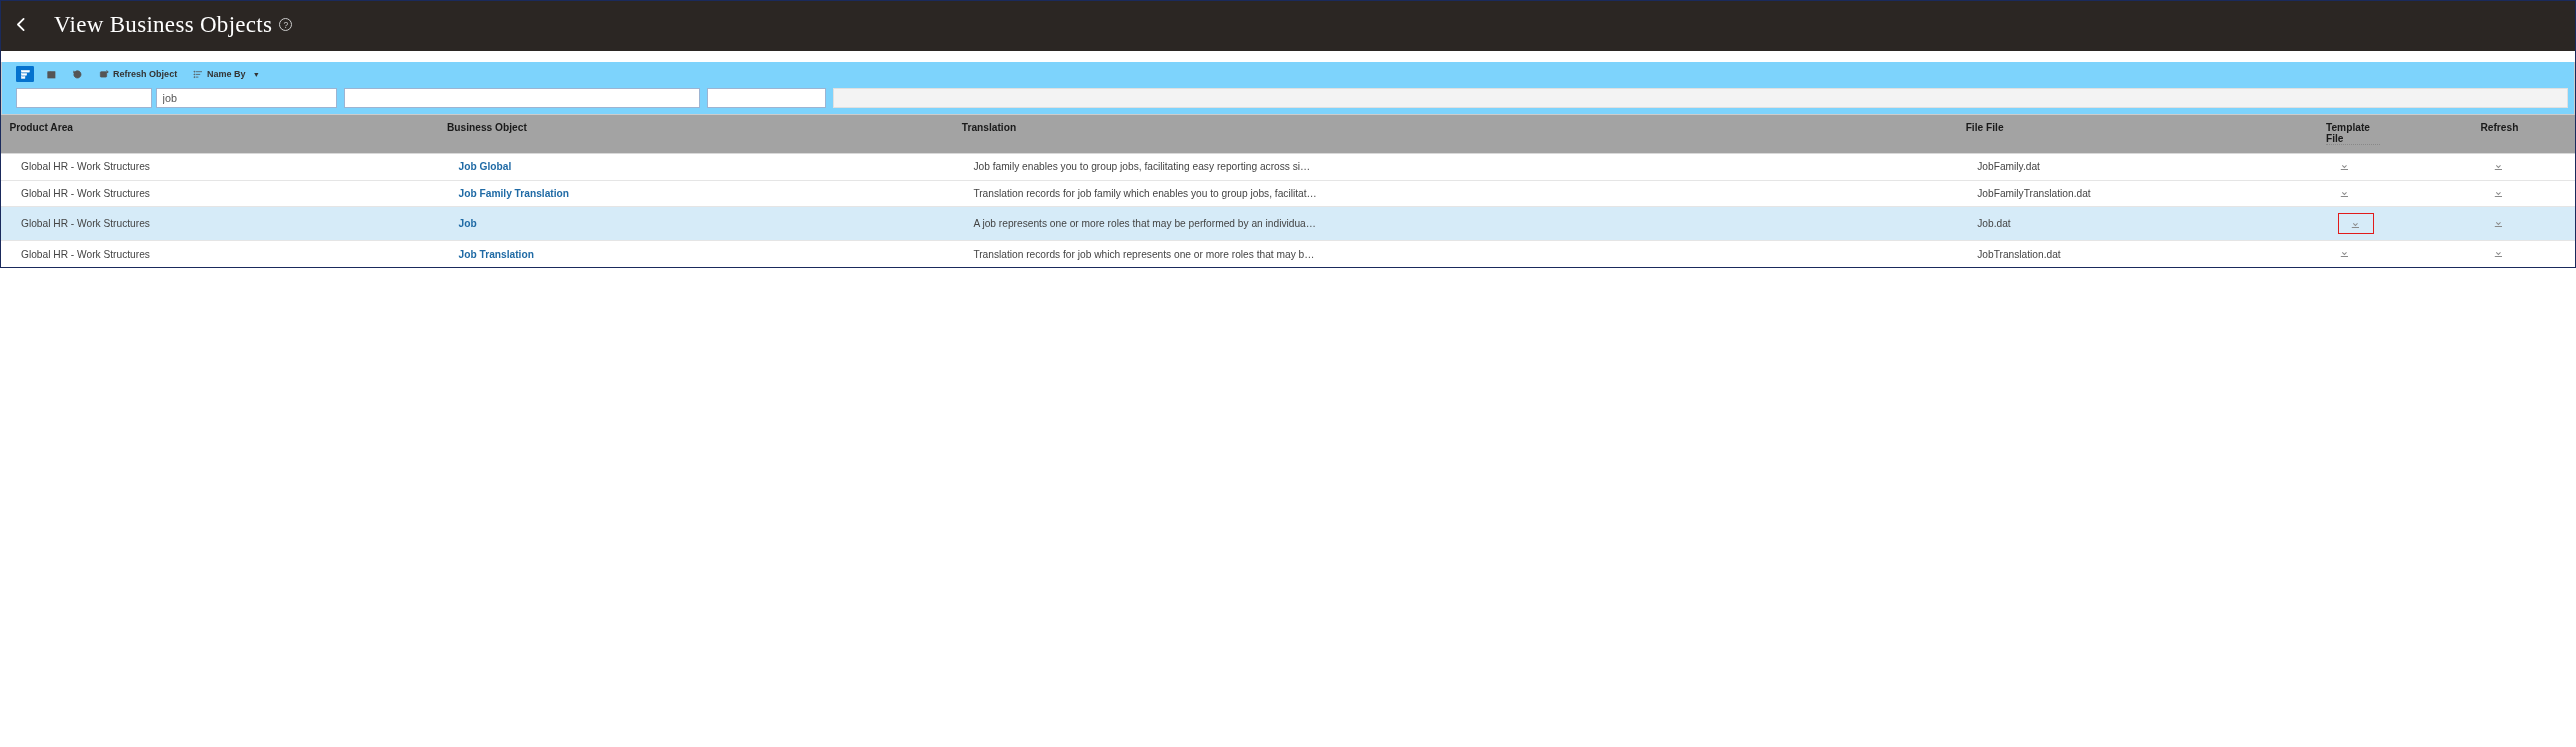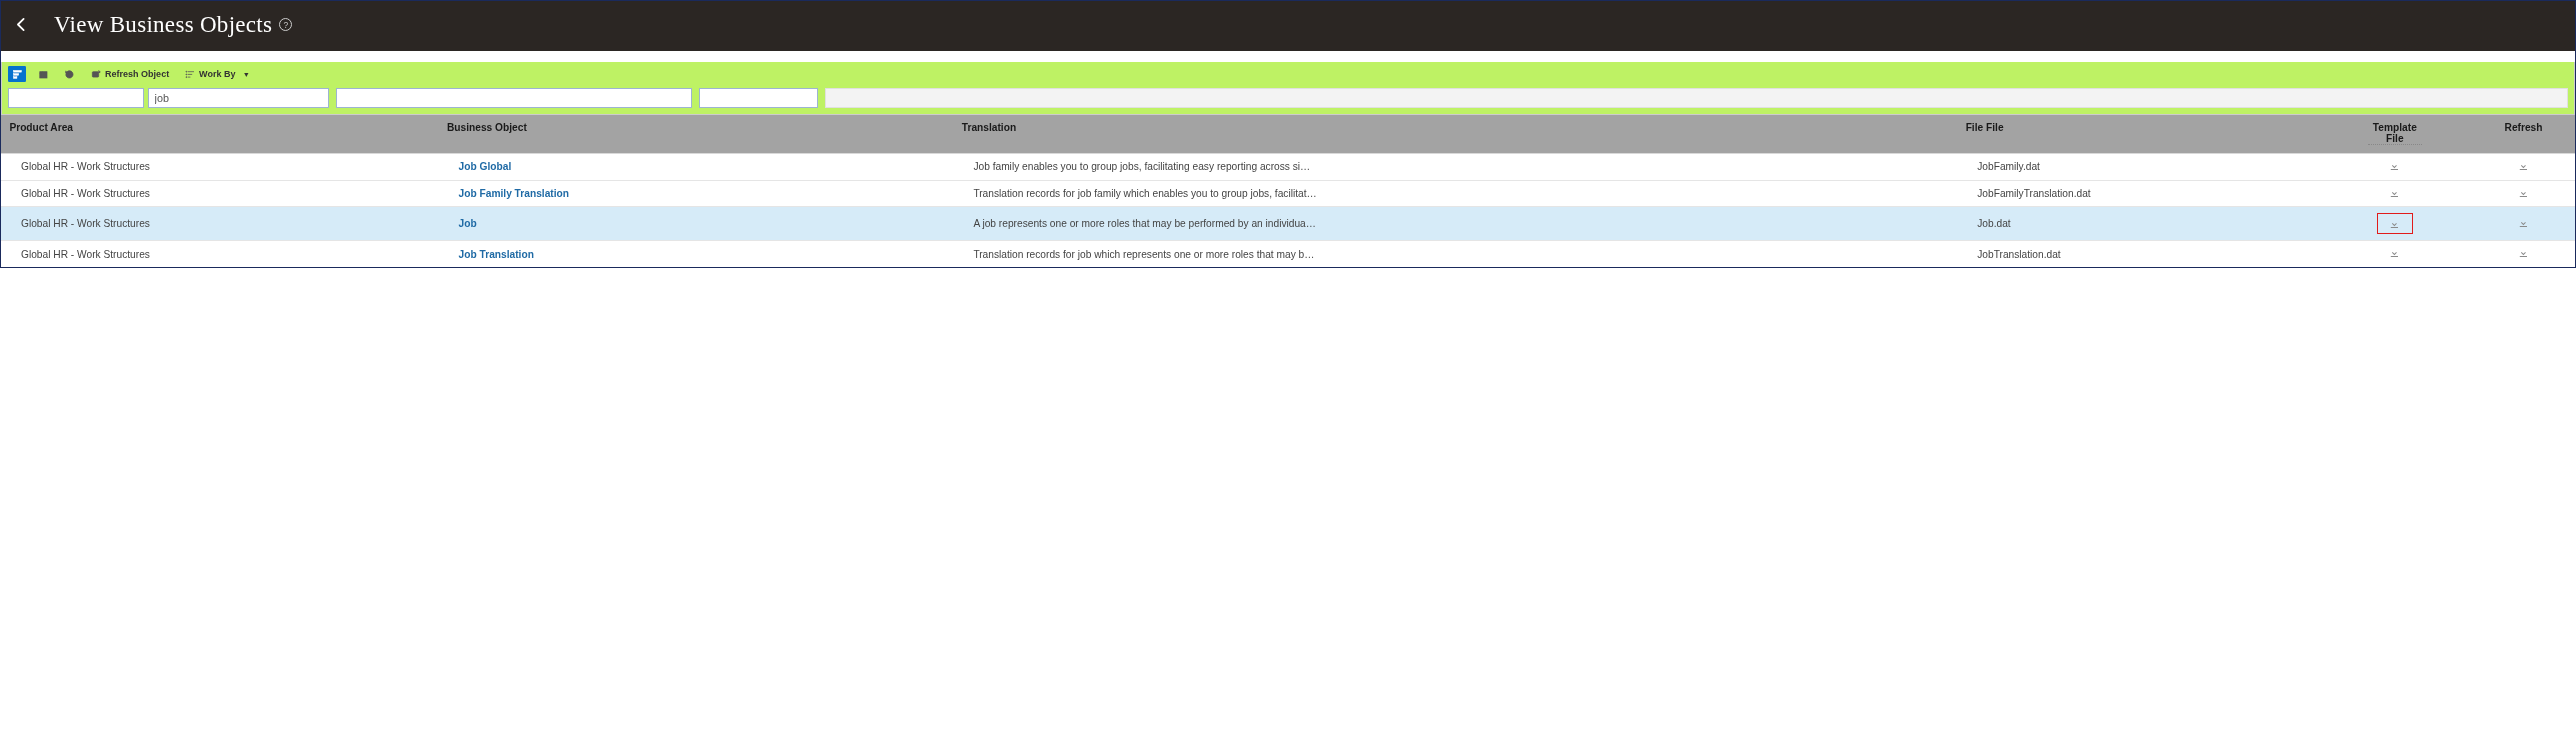--- a/index.html
+++ b/index.html
@@ -49,24 +49,25 @@
     height: 10.8px;
     background: linear-gradient(90deg,
       #2e5e63 0%, #507a7e 3%, #2e5e63 6%, #d9d2c1 9%, #cc6b3e 12%, #2e5e63 15%,
       #507a7e 18%, #d9d2c1 21%, #2e5e63 24%, #cc6b3e 27%, #d9d2c1 30%, #2e5e63 33%,
       #507a7e 36%, #2e5e63 39%, #d9d2c1 42%, #cc6b3e 45%, #2e5e63 48%, #d9d2c1 51%,
       #black 54%, #cc6b3e 57%, #2e5e63 60%, #f0c9b0 63%, #507a7e 66%, #cc6b3e 69%,
       #2e5e63 72%, #f0c9b0 75%, #d9d2c1 78%, #2e5e63 81%, #cc6b3e 84%, #507a7e 87%,
       #2e5e63 90%, #d9d2c1 93%, #cc6b3e 96%, #2e5e63 100%);
   }
   .toolbar-wrap {
-    background: #bef264;
+    background: #7dd3fc;
     border: 0.6px solid #ccc;
     border-top: none;
     margin: 0;
+    padding-left: 8px;
   }
   .toolbar {
     display: flex;
     align-items: center;
     gap: 8.4px;
     padding: 4.8px 6px 3.6px 6px;
     font-size: 9px;
   }
   .toolbar .btn {
     display: inline-flex;
@@ -131,21 +132,21 @@
     padding: 6px 20px;
     border-top: 0.6px solid #e5e5e5;
     color: #444;
     white-space: nowrap;
     overflow: hidden;
     text-overflow: ellipsis;
     max-width: 0;
   }
   tbody tr.selected { background: #d6ebf8; }
   .link { color: #1f6aa5; font-weight: bold; cursor: pointer; }
-  th.center, td.center { text-align: center; }
+  th.center, td.center { text-align: left; }
   .th-template { width: 54px; border-bottom: 0.6px dotted #888; display:inline-block; cursor:pointer;}
   .dl-icon {
     display: inline-flex;
     align-items: center;
     justify-content: center;
     width: 13px;
     height: 13px;
     cursor: pointer;
   }
   .dl-icon svg { width: 10.8px; height: 10.8px; fill: #8a8a8a; }
@@ -211,21 +212,21 @@
     </span>
     <span class="btn btn-plain">
       <svg viewBox="0 0 24 24" fill="none" stroke="#555" stroke-width="1.8">
           <line x1="6" y1="6" x2="20" y2="6"></line>
           <line x1="6" y1="12" x2="16" y2="12"></line>
           <line x1="6" y1="18" x2="12" y2="18"></line>
           <circle cx="3" cy="6" r="1" fill="#555"></circle>
           <circle cx="3" cy="12" r="1" fill="#555"></circle>
           <circle cx="3" cy="18" r="1" fill="#555"></circle>
         </svg>
-      <strong>Work By</strong>
+      <strong>Name By</strong>
       <span class="sortby-caret">▼</span>
     </span>
   </div>
 
   <div class="filter-row">
     <input class="f1" value="" style="">
     <input class="f2" value="job" style="">
     <input class="f3" value="" style="">
     <input class="f4" value="" style="">
     <div class="filter-tail"></div>

